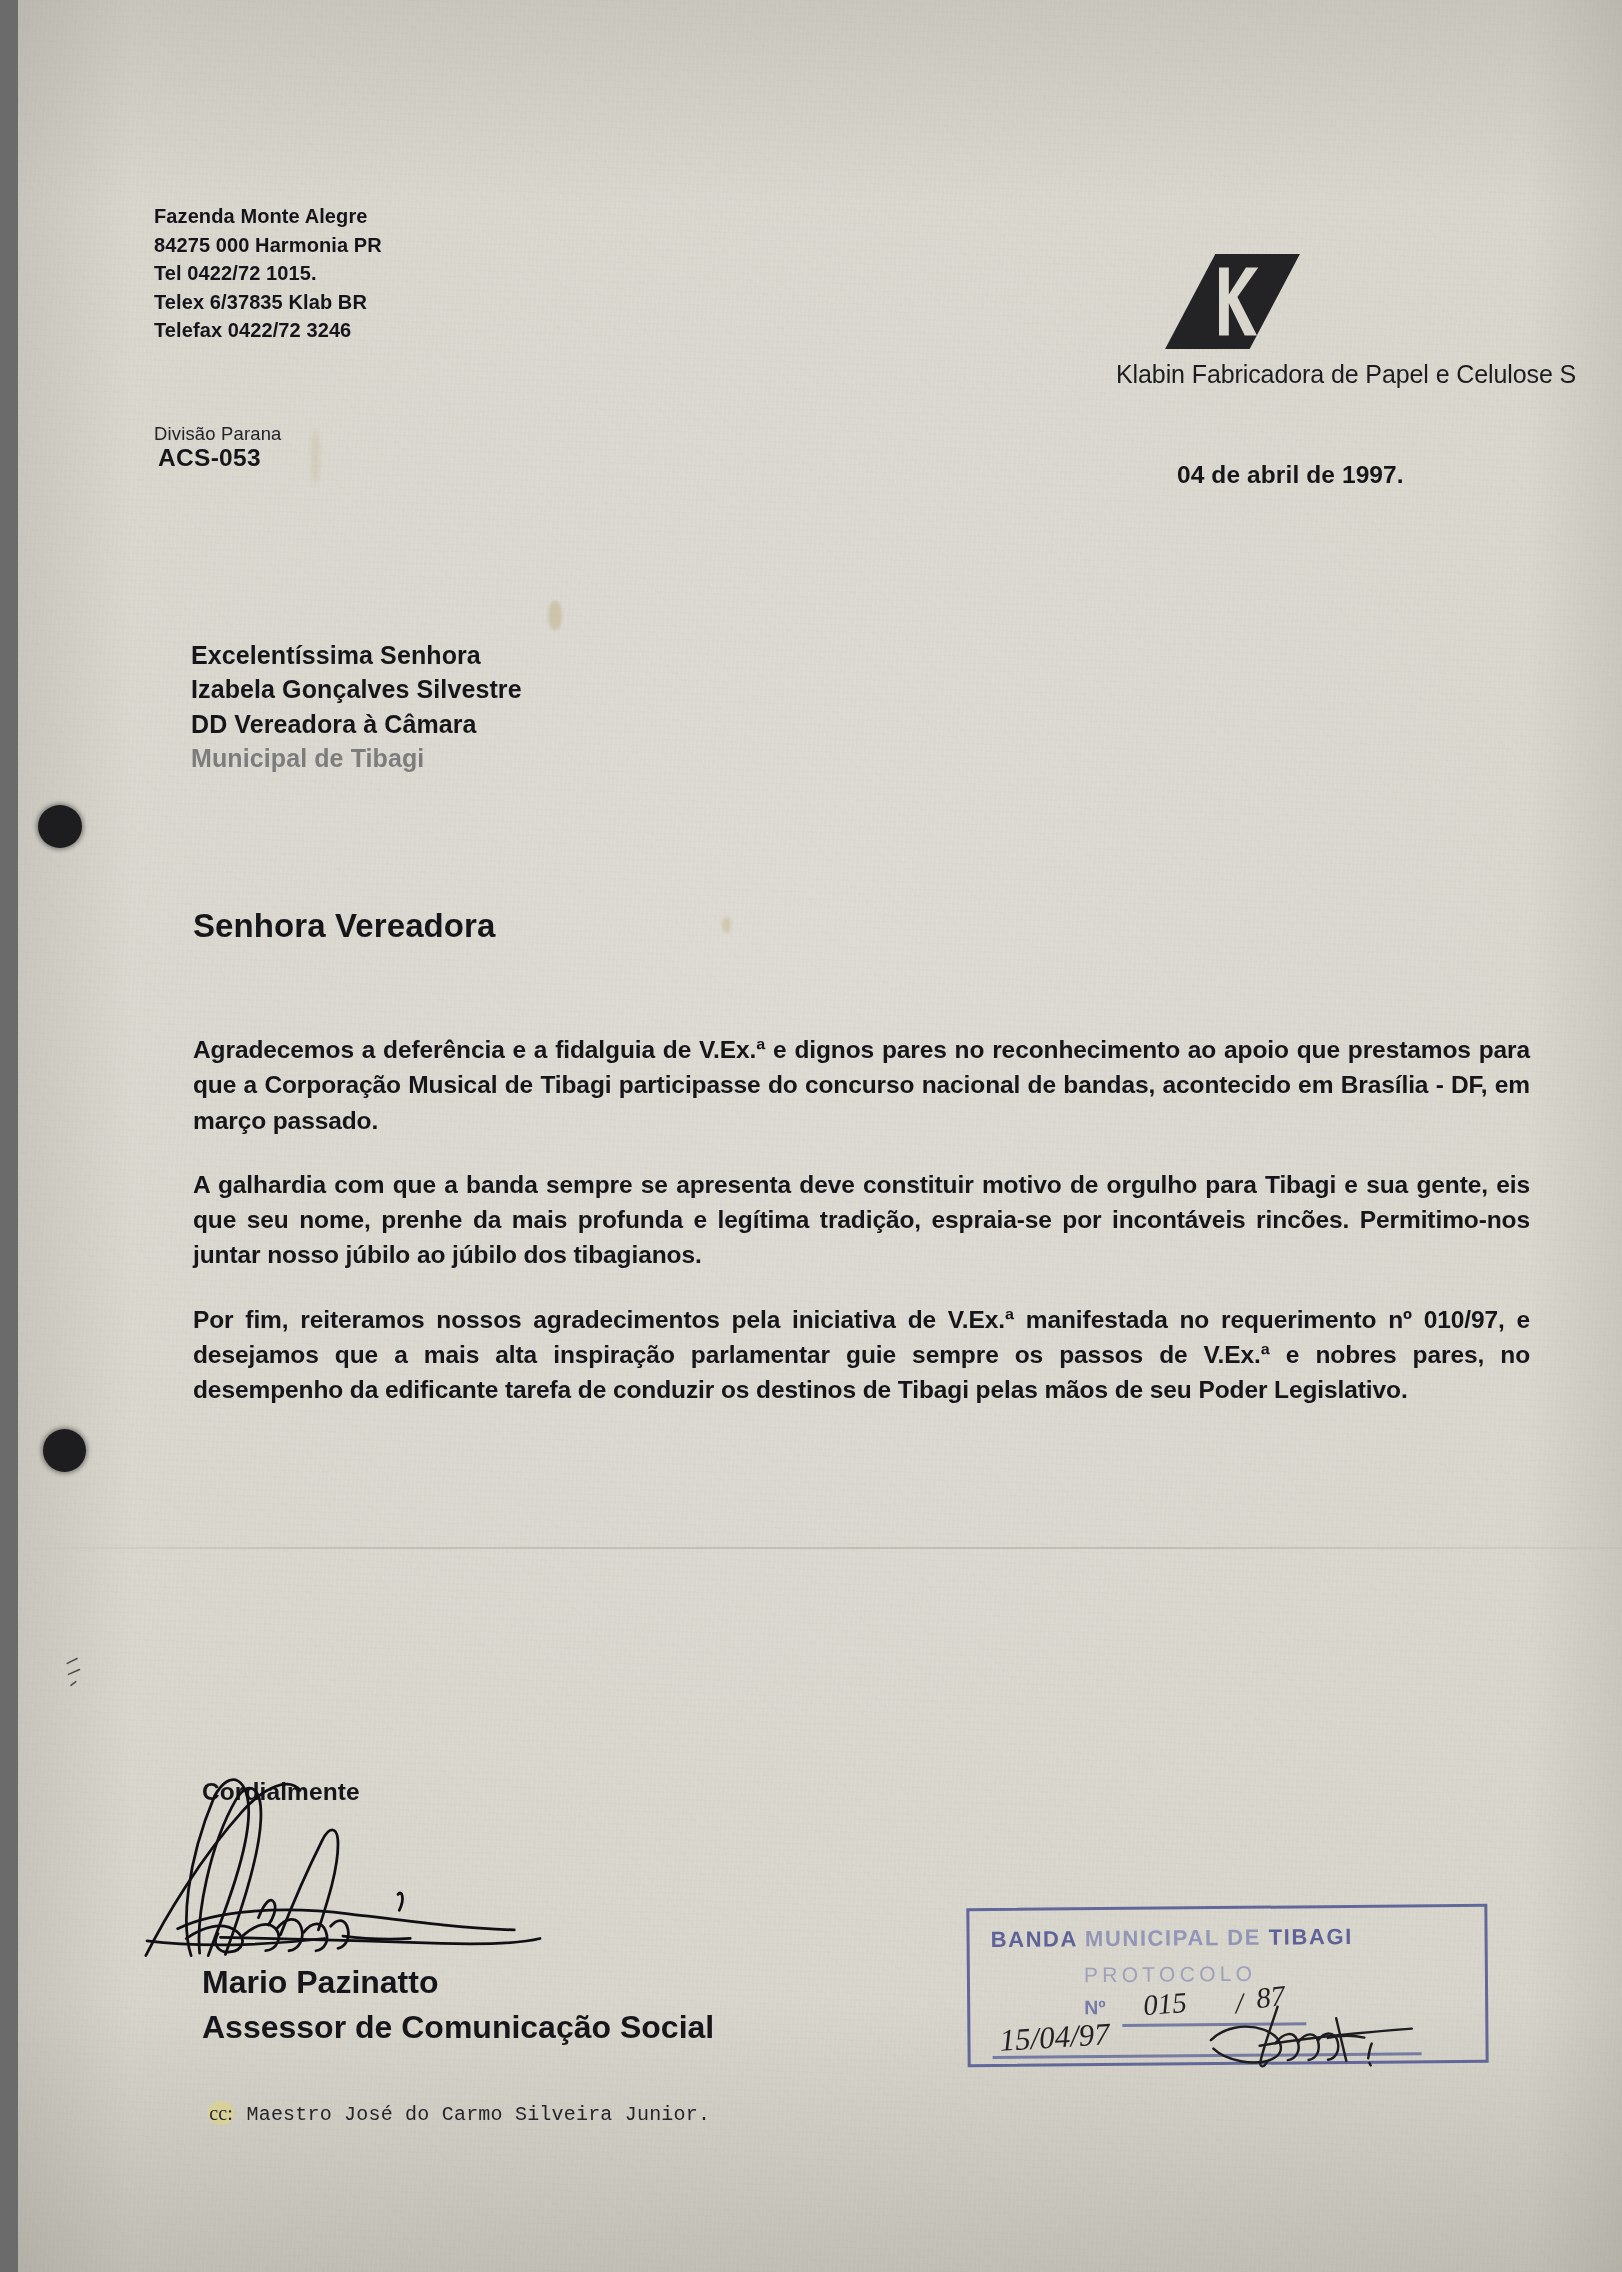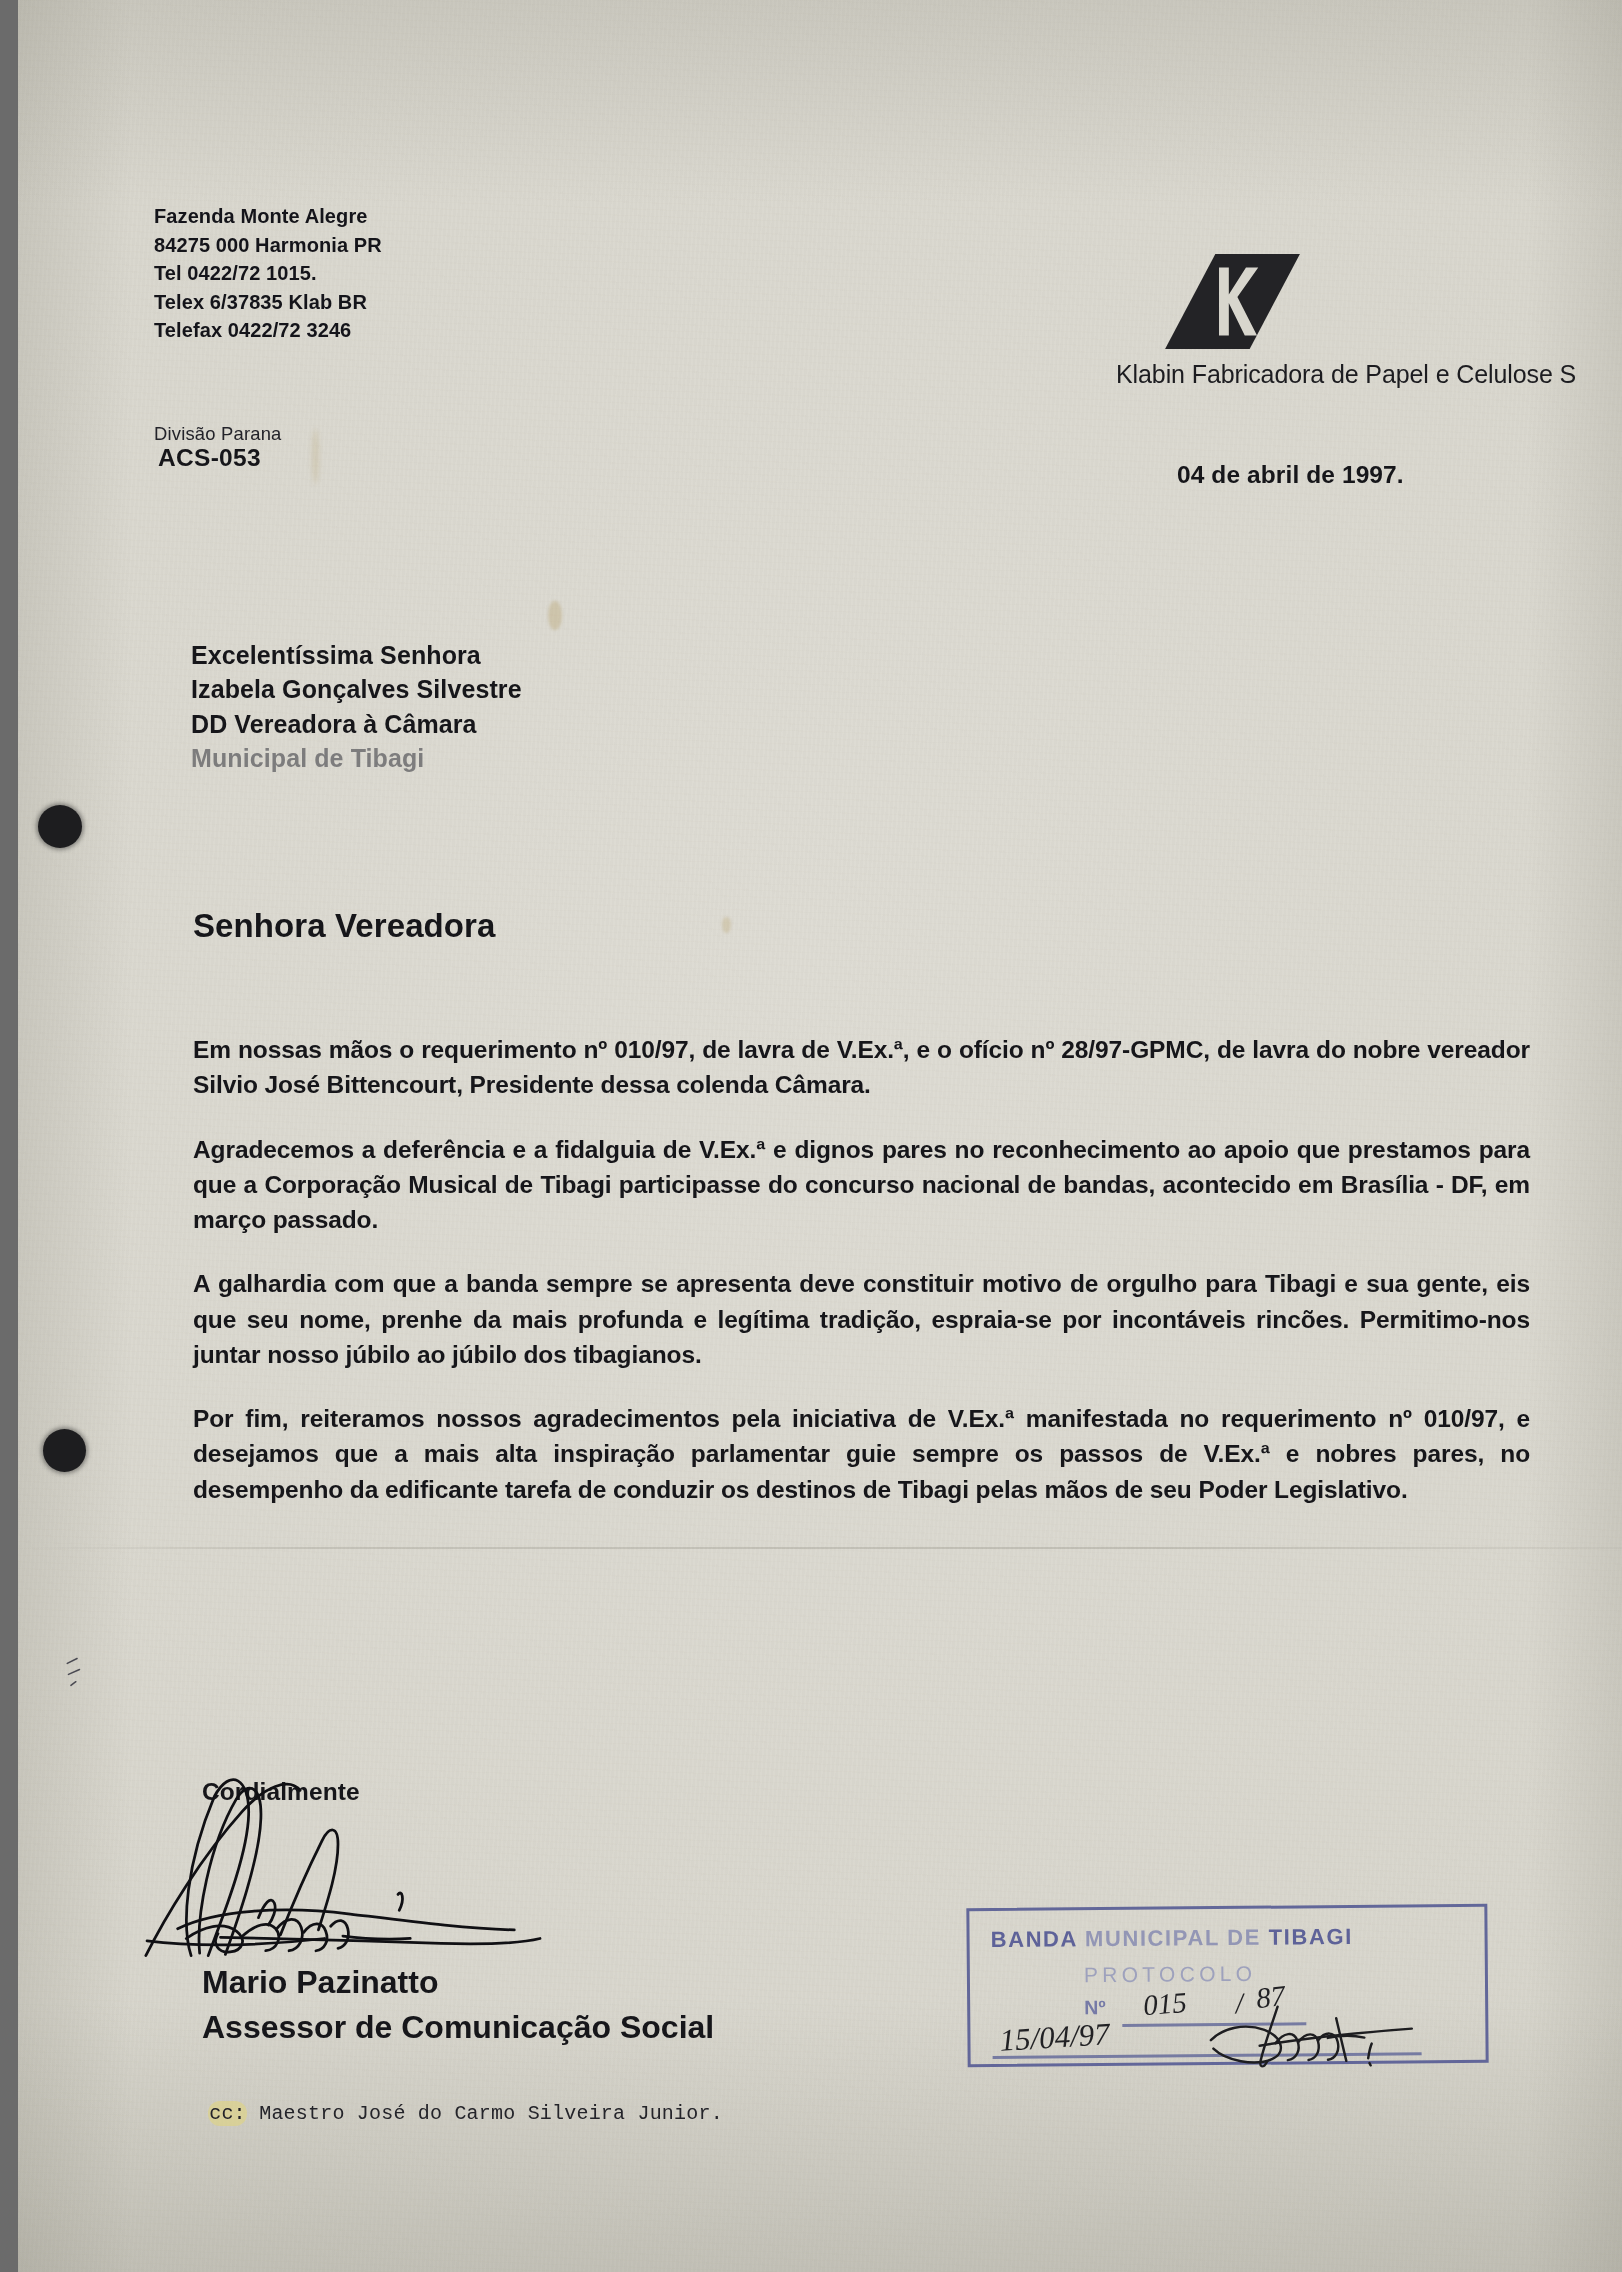--- a/index.html
+++ b/index.html
@@ -203,20 +203,21 @@
     left: 190px; top: 2102px;
     font-family: "Liberation Mono", monospace;
     font-size: 20px;
     letter-spacing: 0.2px;
     color: #24242a;
   }
   #cc .cc-mark {
     background: rgba(226,214,120,0.55);
     padding: 0.6px 1.2px;
     border-radius: 12px;
+    font-family: Liberation Serif, serif;
   }
 
   
   .punch {
     position: absolute;
     background: #1d1d1f;
     border-radius: 50%;
     box-shadow: 0 0 4.3px 1.8px rgba(30,30,32,0.45);
     z-index: 6;
   }
@@ -274,21 +275,20 @@
   <div class="layer" id="addressee">
     <div>Excelentíssima Senhora</div>
     <div>Izabela Gonçalves Silvestre</div>
     <div>DD Vereadora à Câmara</div>
     <div class="faded">Municipal de Tibagi</div>
   </div>
 
   <div class="layer" id="salutation">Senhora Vereadora</div>
 
   <div class="layer" id="body">
-    <p>Em nossas mãos o requerimento nº 010/97, de lavra de V.Ex.ª, e o ofício nº 28/97-GPMC, de lavra do nobre vereador Silvio José Bittencourt, Presidente dessa colenda Câmara.</p>
     <p>Agradecemos a deferência e a fidalguia de V.Ex.ª e dignos pares no reconhecimento ao apoio que prestamos para que a Corporação Musical de Tibagi participasse do concurso nacional de bandas, acontecido em Brasília - DF, em março passado.</p>
     <p>A galhardia com que a banda sempre se apresenta deve constituir motivo de orgulho para Tibagi e sua gente, eis que seu nome, prenhe da mais profunda e legítima tradição, espraia-se por incontáveis rincões. Permitimo-nos juntar nosso júbilo ao júbilo dos tibagianos.</p>
     <p>Por fim, reiteramos nossos agradecimentos pela iniciativa de V.Ex.ª manifestada no requerimento nº 010/97, e desejamos que a mais alta inspiração parlamentar guie sempre os passos de V.Ex.ª e nobres pares, no desempenho da edificante tarefa de conduzir os destinos de Tibagi pelas mãos de seu Poder Legislativo.</p>
   </div>
 
   <div class="layer" id="closing">Cordialmente</div>
 
   <svg class="layer" id="signature-svg" viewBox="0 0 820 330">
     <g fill="none" stroke="#101014" stroke-width="4.5" stroke-linecap="round" stroke-linejoin="round">
       <path d="M 112 300 C 96 250 104 150 150 40 C 176 -8 208 10 206 70 C 204 140 158 250 140 300"></path>

